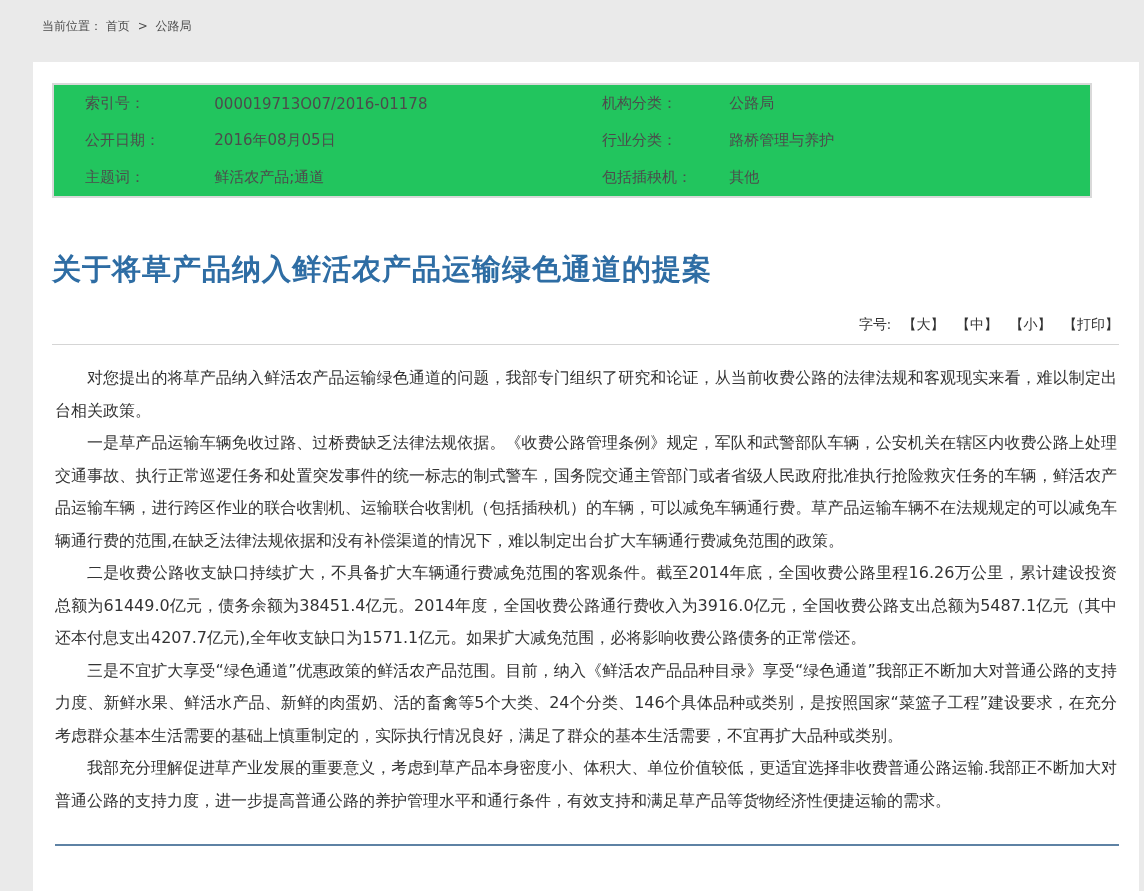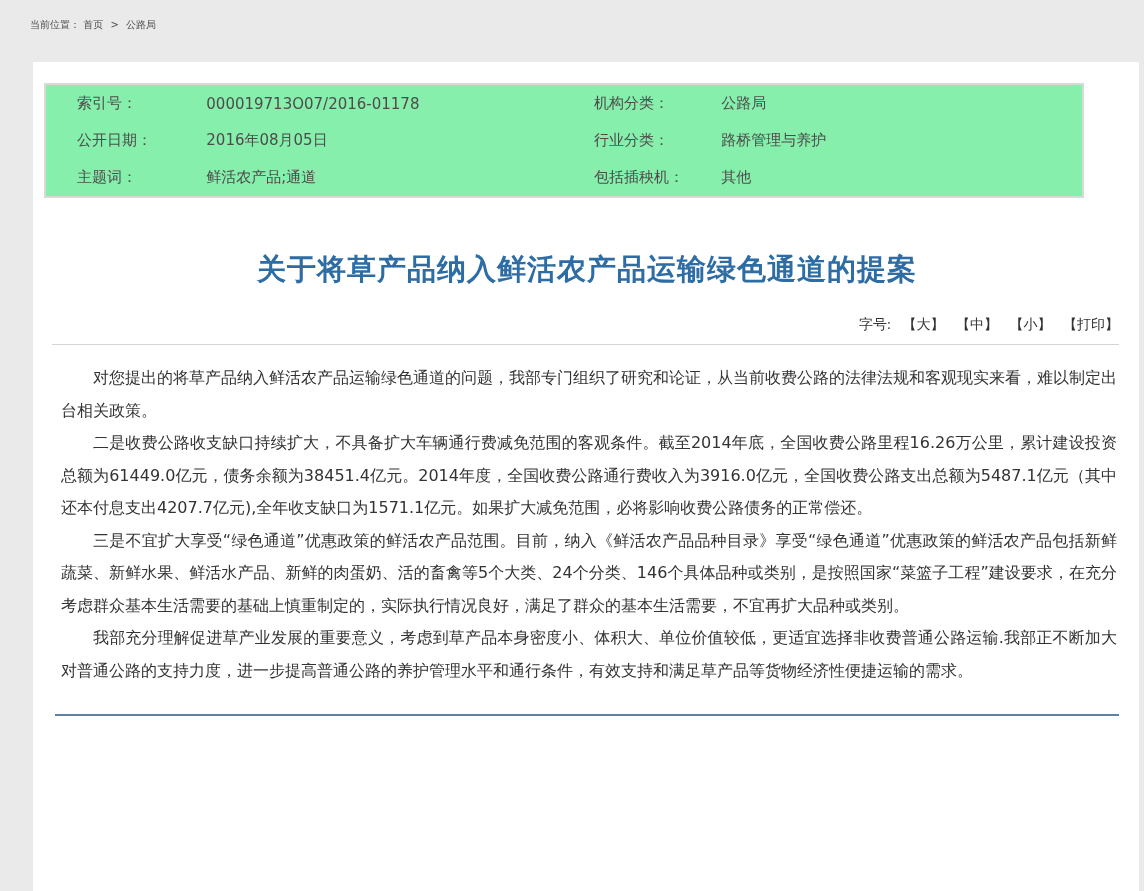--- a/index.html
+++ b/index.html
@@ -7,61 +7,61 @@
     padding: 0;
     width: 1144px;
     height: 891px;
     overflow: hidden;
     background: #eaeaea;
     font-family: "DejaVu Sans", "Liberation Sans", sans-serif;
   }
   .breadcrumb {
     height: 62px;
     box-sizing: border-box;
-    padding: 18px 0 0 30px;
-    font-size: 10px;
+    padding: 18px 0 0 42px;
+    font-size: 12px;
     color: #4c4c4c;
   }
   .breadcrumb a {
     color: #4c4c4c;
     text-decoration: none;
     cursor: pointer;
   }
   .breadcrumb .sep { margin: 0 4px; }
   .card {
     margin-left: 33px;
     width: 1106px;
     height: 829px;
     background: #ffffff;
     box-sizing: border-box;
     position: relative;
   }
   table.meta {
-    margin: 0 0 0 11px;
+    margin: 0 0 0 19px;
     position: relative;
     top: 21px;
     width: 1040px;
     border-collapse: collapse;
-    background: #86efac;
+    background: #22c55e;
     border: 2px solid #d9d9d9;
     font-size: 15px;
     color: #4c4c4c;
     table-layout: fixed;
   }
   table.meta td {
     height: 37px;
     vertical-align: middle;
     padding: 0;
     white-space: nowrap;
     overflow: hidden;
   }
   table.meta td.lbl1 { padding-left: 31px; }
   .article-title {
     margin: 73px 17px 0 19px;
-    text-align: center;
+    text-align: left;
     color: #2e6da4;
     font-size: 29px;
     font-weight: bold;
     letter-spacing: 1px;
   }
   .font-size-bar {
     margin: 26px 20px 0 0;
     text-align: right;
     font-size: 14px;
     color: #333333;
@@ -70,21 +70,21 @@
   .font-size-bar .opt {
     margin-left: 8px;
     cursor: pointer;
   }
   .divider-gray {
     border: none;
     border-top: 1px solid #d5d5d5;
     margin: 10px 20px 0 19px;
   }
   .article-body {
-    margin: 17px 22px 0 28px;
+    margin: 17px 22px 0 22px;
     font-size: 16px;
     color: #333333;
     line-height: 32.5px;
     text-align: justify;
   }
   .article-body p {
     margin: 0;
     text-indent: 2em;
   }
   .divider-blue {
@@ -141,20 +141,21 @@
     <span class="opt">【大】</span>
     <span class="opt">【中】</span>
     <span class="opt">【小】</span>
     <span class="opt">【打印】</span>
   </div>
 
   <hr class="divider-gray">
 
   <div class="article-body">
     <p>对您提出的将草产品纳入鲜活农产品运输绿色通道的问题，我部专门组织了研究和论证，从当前收费公路的法律法规和客观现实来看，难以制定出台相关政策。</p>
+    <p>一是草产品运输车辆免收过路、过桥费缺乏法律法规依据。《收费公路管理条例》规定，军队和武警部队车辆，公安机关在辖区内收费公路上处理交通事故、执行正常巡逻任务和处置突发事件的统一标志的制式警车，国务院交通主管部门或者省级人民政府批准执行抢险救灾任务的车辆，鲜活农产品运输车辆，进行跨区作业的联合收割机、运输联合收割机（包括插秧机）的车辆，可以减免车辆通行费。草产品运输车辆不在法规规定的可以减免车辆通行费的范围,在缺乏法律法规依据和没有补偿渠道的情况下，难以制定出台扩大车辆通行费减免范围的政策。</p>
     <p>二是收费公路收支缺口持续扩大，不具备扩大车辆通行费减免范围的客观条件。截至2014年底，全国收费公路里程16.26万公里，累计建设投资总额为61449.0亿元，债务余额为38451.4亿元。2014年度，全国收费公路通行费收入为3916.0亿元，全国收费公路支出总额为5487.1亿元（其中还本付息支出4207.7亿元),全年收支缺口为1571.1亿元。如果扩大减免范围，必将影响收费公路债务的正常偿还。</p>
-    <p>三是不宜扩大享受“绿色通道”优惠政策的鲜活农产品范围。目前，纳入《鲜活农产品品种目录》享受“绿色通道”优惠政策的鲜活农产品包括新鲜蔬菜、新鲜水果、鲜活水产品、新鲜的肉蛋奶、活的畜禽等5个大类、24个分类、146个具体品种或类别，是按照国家“菜篮子工程”建设要求，在充分考虑群众基本生活需要的基础上慎重制定的，实际执行情况良好，满足了群众的基本生活需要，不宜再扩大品种或类别。</p>
+    <p>三是不宜扩大享受“绿色通道”优惠政策的鲜活农产品范围。目前，纳入《鲜活农产品品种目录》享受“绿色通道”我部正不断加大对普通公路的支持力度、新鲜水果、鲜活水产品、新鲜的肉蛋奶、活的畜禽等5个大类、24个分类、146个具体品种或类别，是按照国家“菜篮子工程”建设要求，在充分考虑群众基本生活需要的基础上慎重制定的，实际执行情况良好，满足了群众的基本生活需要，不宜再扩大品种或类别。</p>
     <p>我部充分理解促进草产业发展的重要意义，考虑到草产品本身密度小、体积大、单位价值较低，更适宜选择非收费普通公路运输.我部正不断加大对普通公路的支持力度，进一步提高普通公路的养护管理水平和通行条件，有效支持和满足草产品等货物经济性便捷运输的需求。</p>
   </div>
 
   <hr class="divider-blue">
 
 </div>
 
 </body></html>

